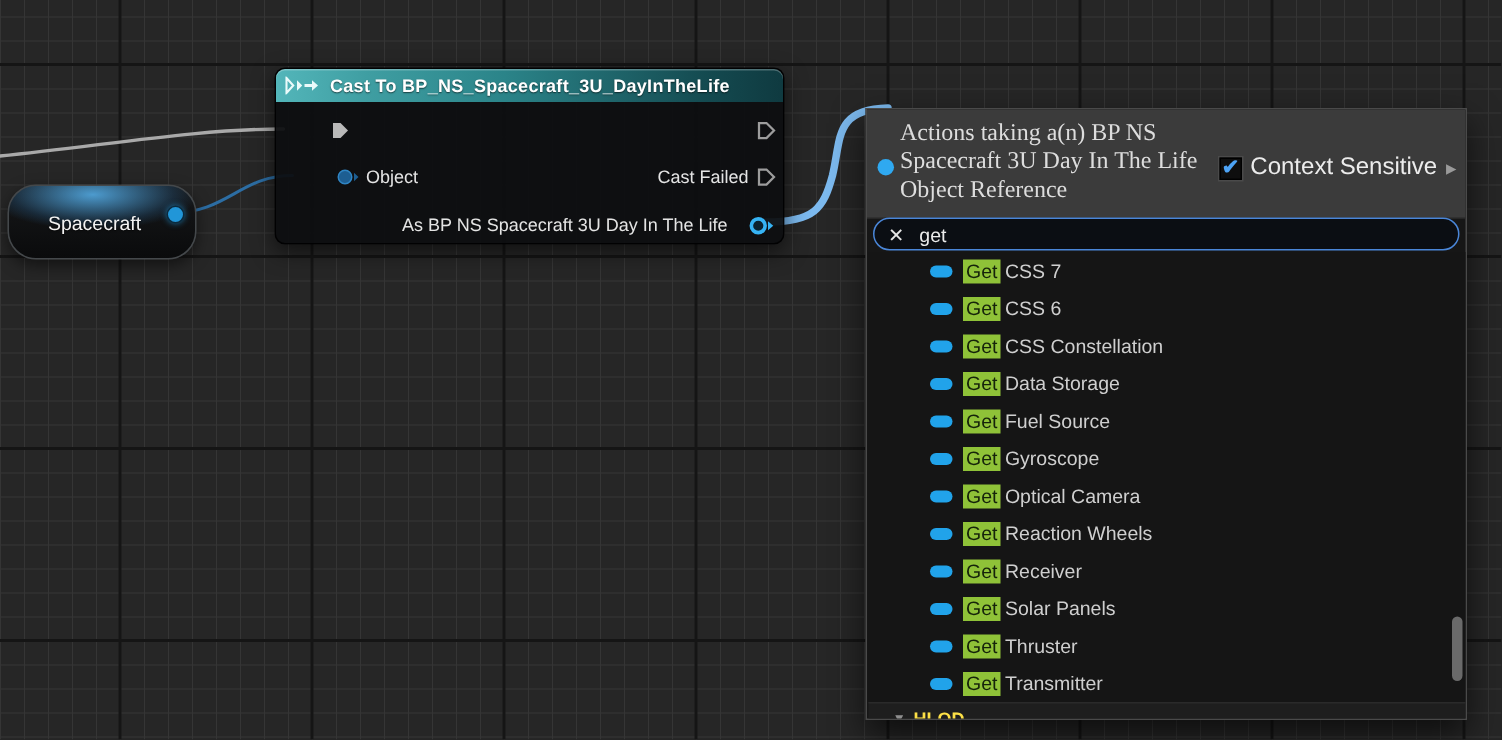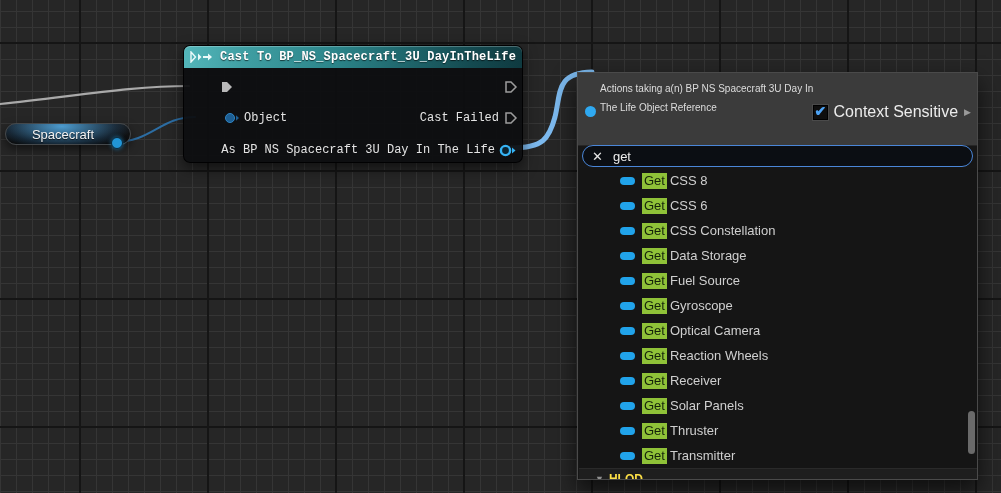--- a/index.html
+++ b/index.html
@@ -20,56 +20,56 @@
       linear-gradient(90deg,#353535 1px,transparent 1px);
     background-size:128px 128px,128px 128px,16px 16px,16px 16px;
     background-position:79px 42px,79px 42px,0px 11px,0px 11px;}
   .wires{position:absolute;left:0;top:0;z-index:1;}
   .wires path{fill:none;stroke-linecap:round;}
 
   
   .cast-node{position:absolute;left:183px;top:45px;width:340px;height:118px;z-index:2;
     border-radius:7px;background:rgba(13,14,16,.94);
     border:1px solid rgba(0,0,0,.85);
-    box-shadow:0 5px 14px rgba(0,0,0,.55);font-family:Liberation Mono, monospace;}
+    box-shadow:0 5px 14px rgba(0,0,0,.55);}
   .cast-header{height:22px;border-radius:6px 6px 0 0;display:flex;align-items:center;
     padding-left:6px;gap:6px;
     background:linear-gradient(90deg,#53b6ba 0%,#3f9ea2 18%,#2b8489 45%,#144a50 85%,#0f3a40 100%);
     box-shadow:inset 0 1px 0 rgba(255,255,255,.25);}
   .cast-title{font-size:12px;font-weight:bold;color:#ffffff;
     text-shadow:0 1px 1px rgba(0,0,0,.6);letter-spacing:.2px;white-space:nowrap;}
   .node-row{position:absolute;left:0;right:0;height:20px;display:flex;align-items:center;padding-left:32px;}
   .pin-label{font-size:12px;color:#e4e4e4;}
   .row-exec{top:31px;}
   .row-mid{top:62px;}
-  .row-as{top:94px;justify-content:flex-end;padding-right:6px;gap:4px;}
+  .row-as{top:94px;justify-content:flex-end;padding-right:6px;gap:14px;}
   .spacer{flex:1;}
 
   
-  .var-node{position:absolute;left:5px;top:123px;width:126px;height:22px;z-index:2;
+  .var-node{position:absolute;left:5px;top:123px;width:126px;height:50px;z-index:2;
     border-radius:19px;border:1px solid #44484b;
     background:
       radial-gradient(90px 30px at 45% 12%,rgba(86,178,238,.85),rgba(40,95,140,.30) 60%,rgba(0,0,0,0) 78%),
       linear-gradient(#17181a,#0a0b0c);
     box-shadow:0 4px 10px rgba(0,0,0,.5);
     display:flex;align-items:center;justify-content:center;}
   .var-label{font-size:13px;color:#f2f2f2;margin-right:10px;text-shadow:0 1px 1px rgba(0,0,0,.7);}
   .var-pin{position:absolute;right:7px;top:13px;width:12px;height:12px;border-radius:50%;
     background:#2196d8;border:1px solid #0b2a3d;box-shadow:0 0 4px rgba(33,150,216,.7);}
 
   
   .popup{position:absolute;left:577px;top:72px;width:401px;height:408px;z-index:3;
     background:#161616;border:1px solid #4a4a4a;overflow:hidden;
     box-shadow:0 10px 22px rgba(0,0,0,.65);}
   .popup-header{position:absolute;left:0;top:0;width:100%;height:73px;background:#3b3b3b;
     border-bottom:1px solid #262626;}
   .type-bullet{position:absolute;left:7px;top:33px;width:11px;height:11px;border-radius:50%;
     background:var(--accent-blue);}
-  .popup-title{position:absolute;left:22px;top:6px;width:225px;font-size:10px;
-    line-height:19px;color:#dddddd;}
+  .popup-title{position:absolute;left:22px;top:6px;width:225px;font-size:16px;
+    line-height:19px;color:#dddddd;font-family:Liberation Serif, serif;}
   .cs-group{position:absolute;right:6px;top:30px;display:flex;align-items:center;gap:6px;}
   .checkbox{width:15px;height:15px;background:#0e0e0e;border:1px solid #000;
     box-shadow:0 0 0 1px #4a4a4a;position:relative;}
   .checkbox .tick{position:absolute;left:1px;top:-3px;font-size:14px;color:#4da3f5;font-weight:bold;}
   .cs-label{font-size:16px;color:#ececec;}
   .submenu-arrow{font-size:9px;color:#9a9a9a;}
   .search-box{position:absolute;left:4px;top:72px;width:391px;height:22px;
     border-radius:12px;border:1.5px solid var(--search-border);background:#0b0e13;
     display:flex;align-items:center;padding:0 9px;gap:10px;}
   .clear-x{font-size:13px;color:#e6e6e6;line-height:1;}
@@ -161,21 +161,21 @@
     <div class="search-box">
       <span class="clear-x">✕</span>
       <span class="search-text">get</span>
     </div>
 
     <div class="action-list">
 
     <div class="action-row">
         <span class="pill"></span>
         <span class="chip">Get</span>
-        <span class="aname">CSS 8</span>
+        <span class="aname">CSS 7</span>
       </div>
         <div class="action-row">
         <span class="pill"></span>
         <span class="chip">Get</span>
         <span class="aname">CSS 6</span>
       </div>
         <div class="action-row">
         <span class="pill"></span>
         <span class="chip">Get</span>
         <span class="aname">CSS Constellation</span>

